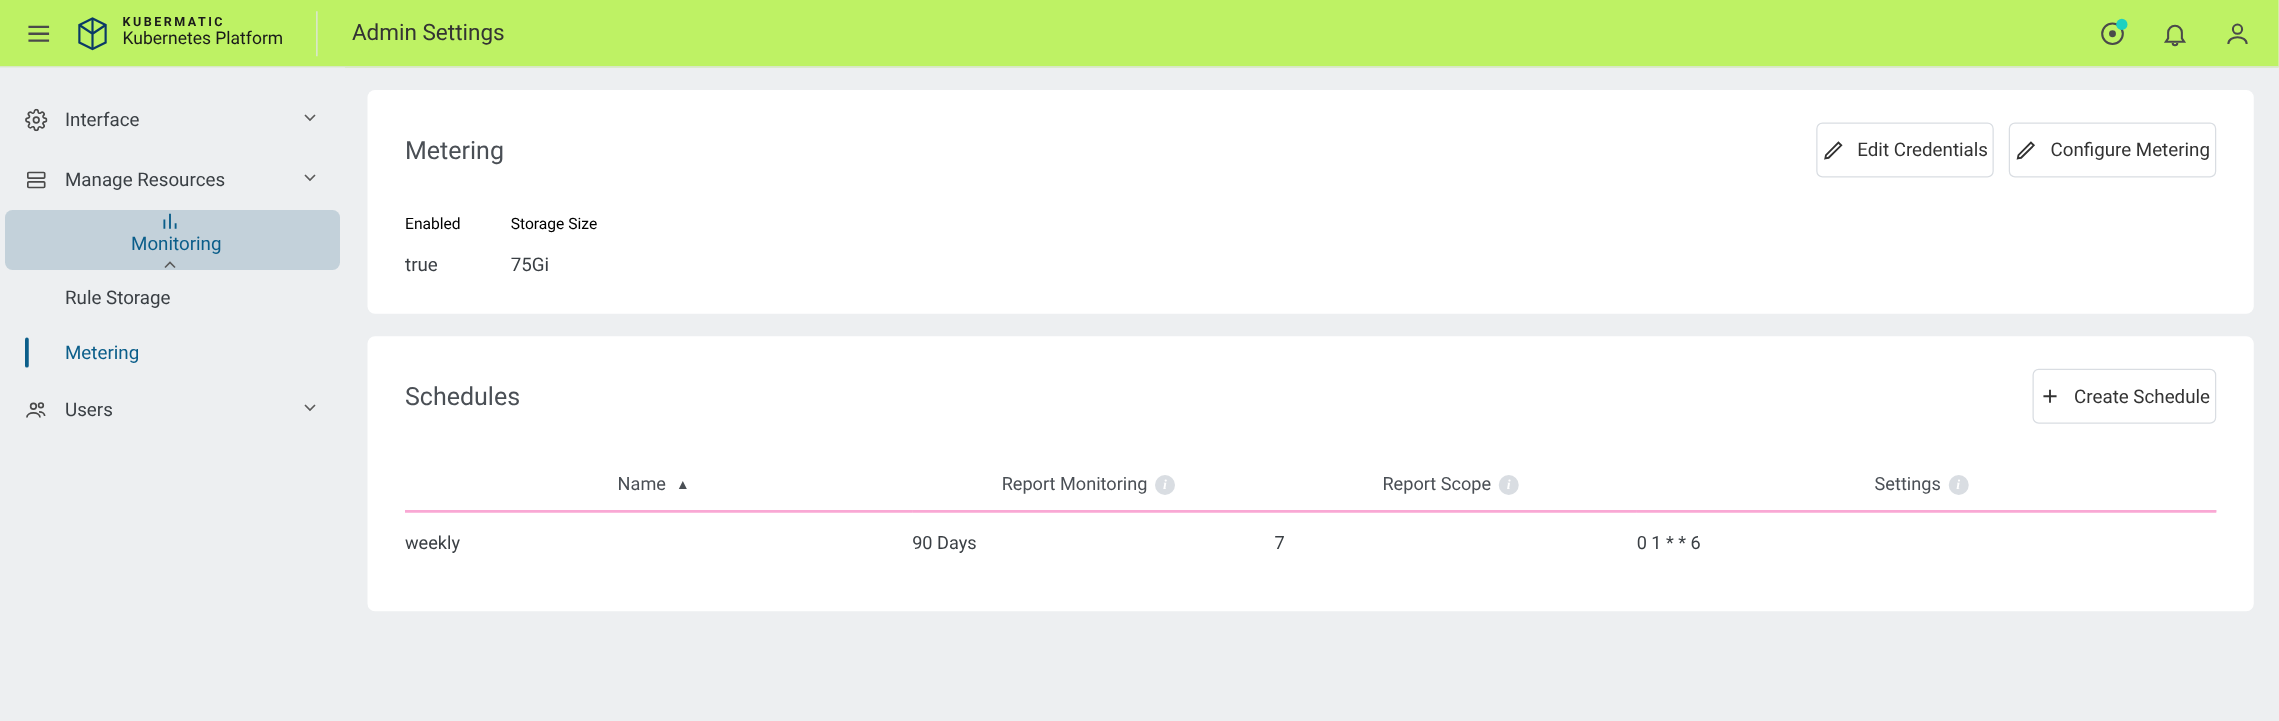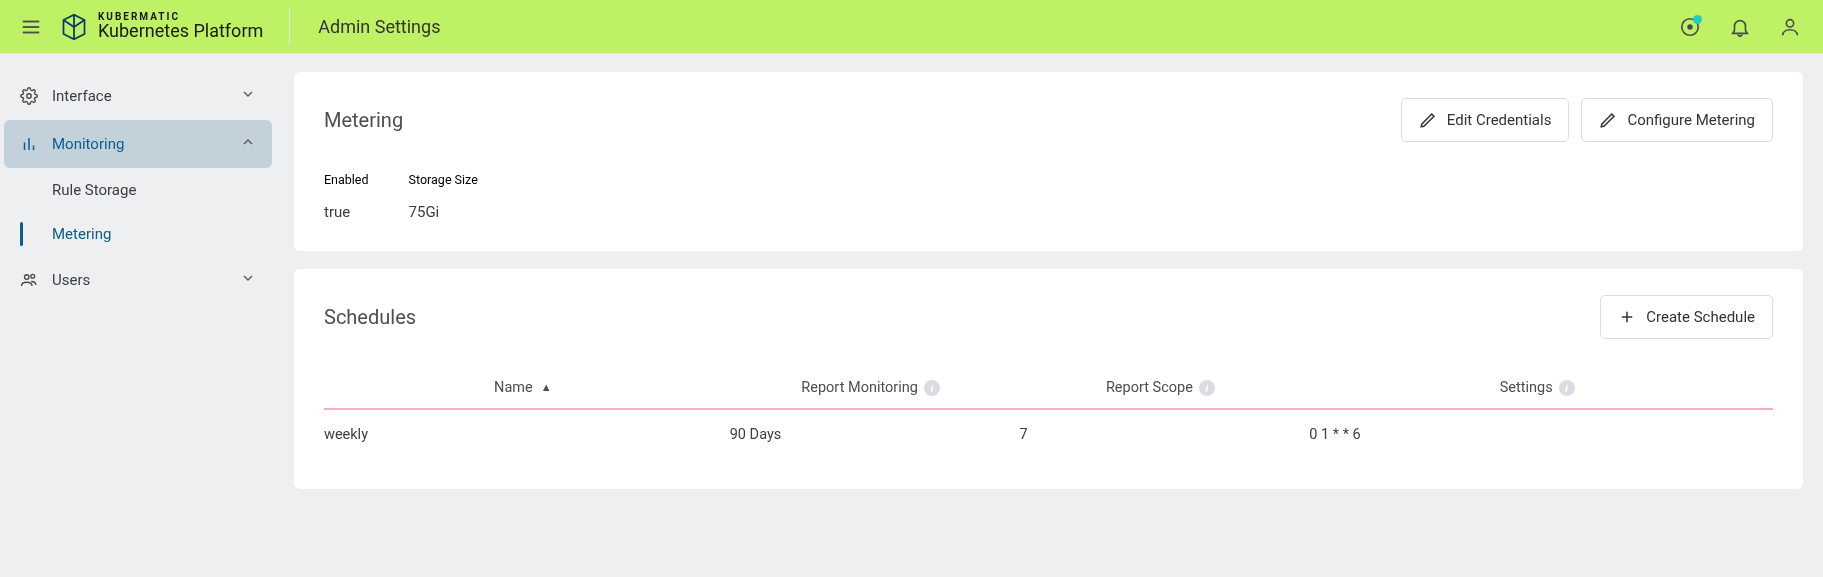--- a/index.html
+++ b/index.html
@@ -52,21 +52,21 @@
       flex-direction: column;
       line-height: 1.05;
     }
     .logo-text .line1 {
       font-size: 10px;
       letter-spacing: 2px;
       font-weight: 700;
       color: #1a1a1a;
     }
     .logo-text .line2 {
-      font-size: 18px;
+      font-size: 14px;
       font-weight: 400;
       color: #1a1a1a;
     }
     .page-title {
       margin-left: 28px;
       font-size: 18px;
       font-weight: 400;
       color: #333;
     }
     .topbar-spacer { flex: 1; }
@@ -132,20 +132,21 @@
     .side-item .si-label {
       margin-left: 10px;
       flex: 1;
     }
     .side-item .si-chevron {
       color: #5a5a5a;
     }
     .side-item.active {
       background: #c3d1da;
       color: #0b5e8a;
+      flex-direction: column;
     }
     .side-item.active .si-icon { color: #0b5e8a; }
     .side-sub {
       height: 44px;
       display: flex;
       align-items: center;
       padding-left: 52px;
       font-size: 15px;
       color: #3a3f44;
       cursor: pointer;
@@ -178,21 +179,21 @@
       margin-bottom: 30px;
     }
     .card-header h2 {
       font-size: 20px;
       font-weight: 400;
       color: #4a4f55;
     }
     .card-header-spacer { flex: 1; }
     .btn {
       height: 44px;
-      padding: 0 17px;
+      padding: 0 4px;
       border: 1px solid #d9dde2;
       background: #fff;
       border-radius: 5px;
       font-size: 15px;
       color: #333;
       display: inline-flex;
       align-items: center;
       gap: 10px;
       cursor: pointer;
       margin-left: 12px;
@@ -307,20 +308,36 @@
           </svg>
       </span>
       <span class="si-label">Interface</span>
       <span class="si-chevron">
         <svg width="16" height="16" viewBox="0 0 24 24" fill="none" stroke="currentColor" stroke-width="2">
             <polyline points="6 9 12 15 18 9"></polyline>
           </svg>
       </span>
     </div>
 
+    <div class="side-item">
+      <span class="si-icon">
+        <svg width="18" height="18" viewBox="0 0 24 24" fill="none" stroke="currentColor" stroke-width="1.8">
+            <rect x="3" y="4" width="18" height="6" rx="1"></rect>
+            <rect x="3" y="14" width="18" height="6" rx="1"></rect>
+            <line x1="7" y1="7" x2="7" y2="7"></line>
+            <line x1="7" y1="17" x2="7" y2="17"></line>
+          </svg>
+      </span>
+      <span class="si-label">Manage Resources</span>
+      <span class="si-chevron">
+        <svg width="16" height="16" viewBox="0 0 24 24" fill="none" stroke="currentColor" stroke-width="2">
+            <polyline points="6 9 12 15 18 9"></polyline>
+          </svg>
+      </span>
+    </div>
 
     <div class="side-item active">
       <span class="si-icon">
         <svg width="18" height="18" viewBox="0 0 24 24" fill="none" stroke="currentColor" stroke-width="2">
             <line x1="6" y1="20" x2="6" y2="10"></line>
             <line x1="12" y1="20" x2="12" y2="4"></line>
             <line x1="18" y1="20" x2="18" y2="14"></line>
           </svg>
       </span>
       <span class="si-label">Monitoring</span>

